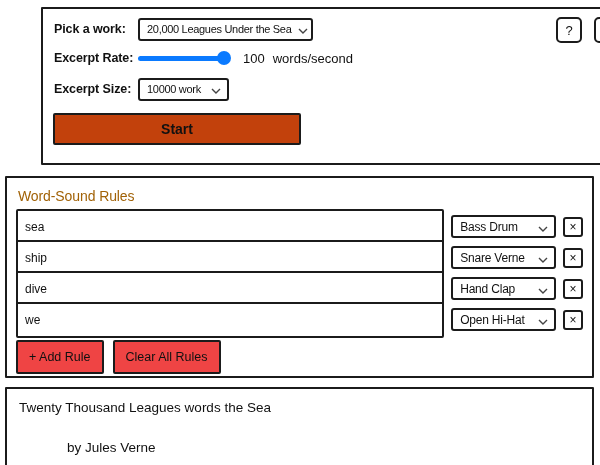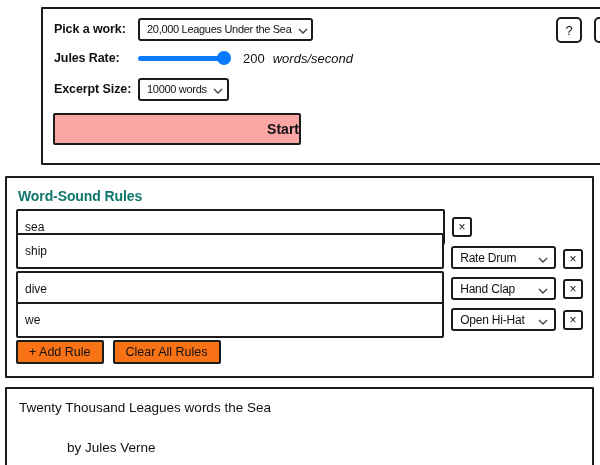--- a/index.html
+++ b/index.html
@@ -63,64 +63,63 @@
   }
   .slider-track {
     position: absolute; left: 0; right: 0; top: 7px;
     height: 5px; border-radius: 3px;
   }
   .slider-thumb {
     position: absolute; right: -1px; top: 2px;
     width: 14px; height: 14px; border-radius: 50%;
   }
   .scroll-value { font-size: 13px; color: #111; }
-  .scroll-unit  { font-size: 13px; color: #111; margin-left: 8px; font-style: italic; }
+  .scroll-unit  { font-size: 13px; color: #111; margin-left: 8px; }
 
   .icon-btn {
     position: absolute; top: 8px;
     width: 26px; height: 26px;
     background: #fff;
     border: 2px solid #1b1b1b;
     border-radius: 5px;
     font-family: "Liberation Sans", sans-serif;
     font-size: 13px;
     color: #111;
     line-height: 1;
     cursor: pointer;
   }
   #help-button { left: 513px; }
   #back-button { left: 551px; }
 
   .start-btn {
     position: absolute; left: 10px; top: 104px;
     width: 248px; height: 32px;
-    background: #fca5a5;
+    background: #c2410c;
     border: 2px solid #1b1b1b;
     border-radius: 2px;
     font-family: "Liberation Sans", sans-serif;
     font-size: 14px;
     font-weight: bold;
     color: #111;
     cursor: pointer;
-    text-align: right;
   }
 
   
   .rules-title {
     position: absolute; left: 11px; top: 10px;
-    font-size: 14px; font-weight: bold; color: #0f766e;
+    font-size: 14px; font-weight: normal; color: #a16207;
     letter-spacing: -0.1px;
   }
   .rule-row {
     position: absolute; left: 9px; right: 9px;
     height: 23px;
     display: flex; align-items: center;
   }
   .rule-row-0 { top: 37px; }
-  .rule-row-1 { top: 68px; align-items: flex-end; }
+  .rule-row-1 { top: 68px; }
   .rule-row-2 { top: 99px; }
   .rule-row-3 { top: 130px; }
   .rule-word {
     width: 429px; height: 23px;
     border: 2px solid #1b1b1b;
     border-radius: 2px;
     padding: 16px 7px;
     font-family: "Liberation Sans", sans-serif;
     font-size: 12px;
     color: #111;
@@ -137,23 +136,23 @@
     line-height: 1;
     color: #111;
     cursor: pointer;
     flex: 0 0 auto;
   }
   .rules-actions {
     position: absolute; left: 9px; top: 162px;
     display: flex; gap: 9px;
   }
   .text-btn {
-    height: 24px;
+    height: 34px;
     padding: 0 11px;
-    background: #f97316;
+    background: #ef4444;
     border: 2px solid #1b1b1b;
     border-radius: 2px;
     font-family: "Liberation Sans", sans-serif;
     font-size: 12.5px;
     color: #111;
     cursor: pointer;
   }
 
   
   .reader-title  { position: absolute; left: 12px; top: 11px; font-size: 13.5px; color: #111; }
@@ -173,56 +172,64 @@
             <path d="M1 1l4 4 4-4" fill="none" stroke="#444" stroke-width="1.4"></path>
           </svg>
       </span>
     </div>
   </div>
 
   <button class="icon-btn" id="help-button">?</button>
   <button class="icon-btn" id="back-button">←</button>
 
   <div class="ctl-row row-scroll">
-    <span class="ctl-label">Jules Rate:</span>
+    <span class="ctl-label">Excerpt Rate:</span>
     <div class="slider">
       <div class="slider-track" style="background: rgb(10, 122, 255);"></div>
       <div class="slider-thumb" style="background: rgb(10, 122, 255);"></div>
     </div>
-    <span class="scroll-value">200</span>
+    <span class="scroll-value">100</span>
     <span class="scroll-unit">words/second</span>
   </div>
 
   <div class="ctl-row row-excerpt">
     <span class="ctl-label">Excerpt Size:</span>
     <div class="fake-select sel-excerpt">
-      <span class="sel-text">10000 words</span>
+      <span class="sel-text">10000 work</span>
       <span>
         <svg width="10" height="6" viewBox="0 0 10 6">
             <path d="M1 1l4 4 4-4" fill="none" stroke="#444" stroke-width="1.4"></path>
           </svg>
       </span>
     </div>
   </div>
 
   <button class="start-btn">Start</button>
 </section>
 
 <section class="panel" id="rules-panel">
   <h2 class="rules-title">Word-Sound Rules</h2>
 
   <div class="rule-row rule-row-0">
     <input class="rule-word" type="text" value="sea" style="">
+    <div class="fake-select sel-sound">
+      <span class="sel-text">Bass Drum</span>
+      <span>
+        <svg width="10" height="6" viewBox="0 0 10 6">
+            <path d="M1 1l4 4 4-4" fill="none" stroke="#444" stroke-width="1.4"></path>
+          </svg>
+      </span>
+    </div>
     <button class="remove-btn">×</button>
   </div>
 
   <div class="rule-row rule-row-1">
     <input class="rule-word" type="text" value="ship" style="">
     <div class="fake-select sel-sound">
-      <span class="sel-text">Rate Drum</span>
+      <span class="sel-text">Snare Verne</span>
       <span>
         <svg width="10" height="6" viewBox="0 0 10 6">
             <path d="M1 1l4 4 4-4" fill="none" stroke="#444" stroke-width="1.4"></path>
           </svg>
       </span>
     </div>
     <button class="remove-btn">×</button>
   </div>
 
   <div class="rule-row rule-row-2">

